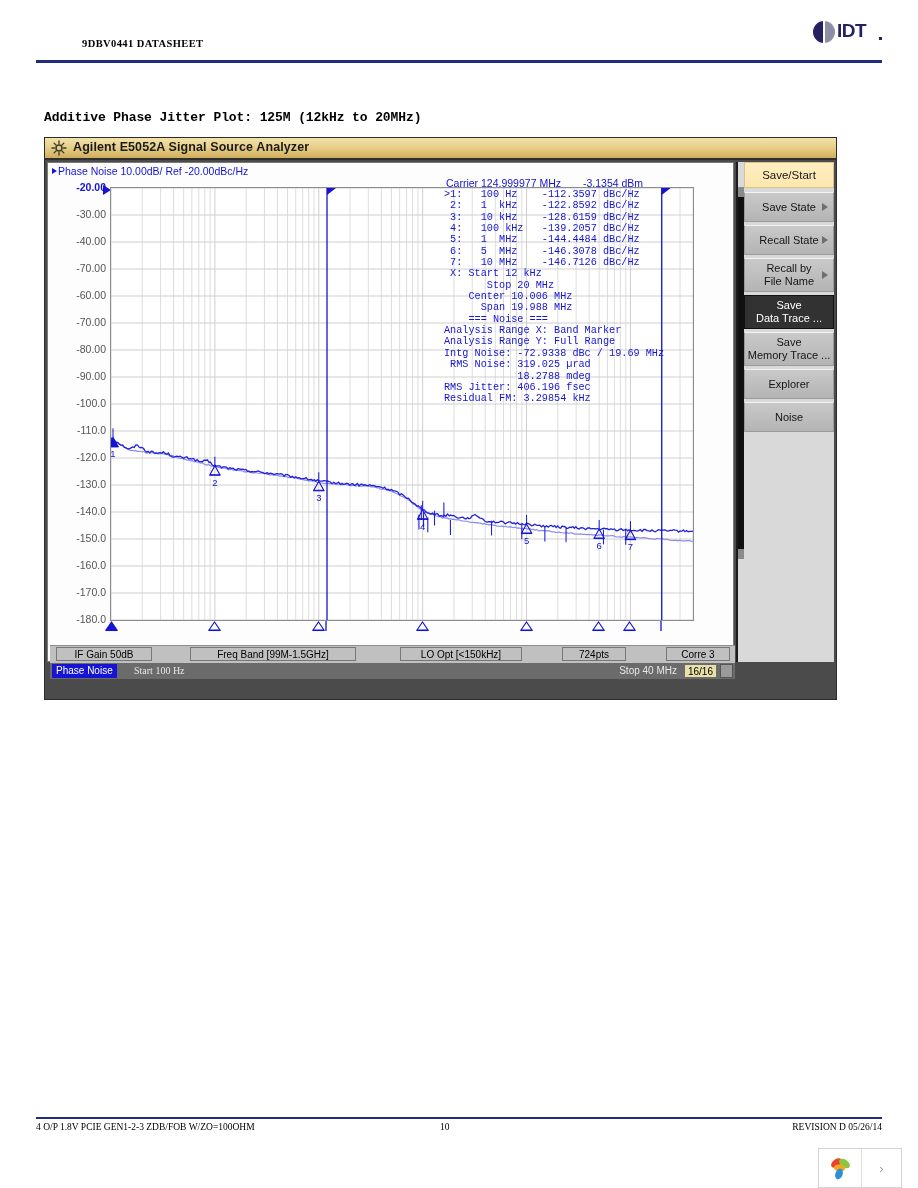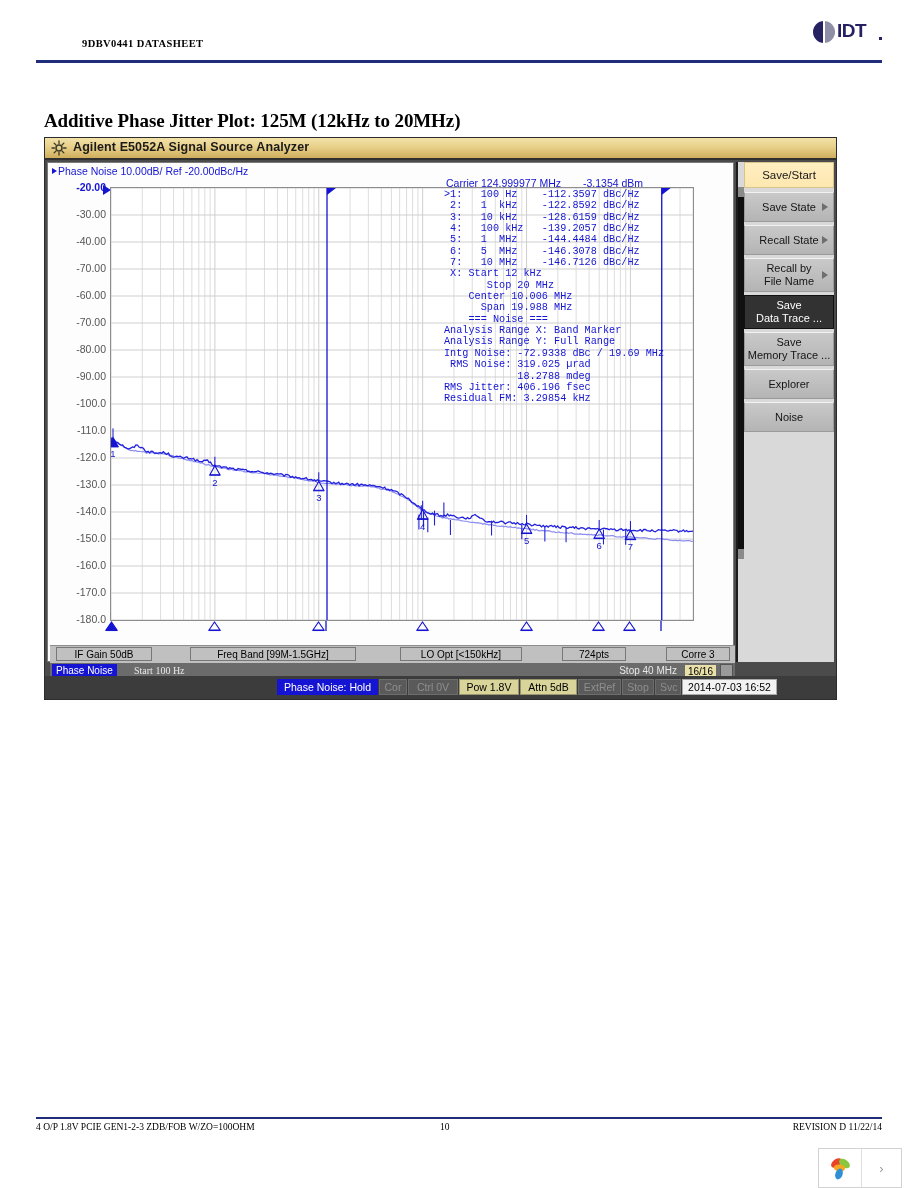--- a/index.html
+++ b/index.html
@@ -8,21 +8,21 @@
   
   #page-header{position:absolute;left:36px;top:38px;width:846px;height:24px;}
   #doc-code{position:absolute;left:0;top:0;font-family:"Liberation Serif",serif;font-size:10.5px;font-weight:bold;letter-spacing:.4px;color:#000;white-space:nowrap;padding-left:46px;}
   #header-rule{position:absolute;left:36px;top:60px;width:846px;height:3px;background:#1f2d7b;}
   #idt-logo{position:absolute;left:813px;top:18px;width:70px;height:28px;}
   #idt-logo .mark{position:absolute;left:0;top:3px;width:22px;height:22px;}
   #idt-logo .word{position:absolute;left:24px;top:2px;font-family:"Liberation Sans",sans-serif;font-size:19px;font-weight:bold;color:#262262;letter-spacing:-0.5px;}
   #idt-logo .dot{position:absolute;left:66px;top:19px;width:2.5px;height:2.5px;background:#262262;}
 
   
-  #section-title{position:absolute;left:44px;top:110px;font-family:Liberation Serif, serif;font-size:19px;font-weight:bold;color:#000;letter-spacing:-0.1px;white-space:nowrap;}
+  #section-title{position:absolute;left:44px;top:110px;font-family:Liberation Mono, monospace;font-size:13px;font-weight:bold;color:#000;letter-spacing:-0.1px;white-space:nowrap;}
 
   
   #instrument{position:absolute;left:44px;top:137px;width:793px;height:563px;background:#4b4b4b;border:1px solid #2c2c2c;box-sizing:border-box;}
 
   #titlebar{position:absolute;left:0;top:0;width:791px;height:20px;
      background:linear-gradient(to bottom,#f2e2a8 0%,#e8d08a 45%,#cfae5c 100%);
      border-bottom:2px solid #2f2f2f;}
   #sun-icon{position:absolute;left:6px;top:2px;width:16px;height:16px;}
   #app-title{position:absolute;left:28px;top:2px;font-family:"Liberation Sans",sans-serif;font-size:12.5px;font-weight:bold;color:#1a1a1a;letter-spacing:.1px;}
 
@@ -420,38 +420,27 @@
           <span class="lab2">Explorer</span>
         </div>
       </div>
       <div class="sk" style="height: 30px; margin-top: 3px;">
         <div>
           <span class="lab2">Noise</span>
         </div>
       </div>
     </div>
 
-  <div id="botbar">
-      <div class="bcell hold" style="left: 232px; width: 101px;">Phase Noise: Hold</div>
-      <div class="bcell dim" style="left: 334px; width: 28px;">Cor</div>
-      <div class="bcell dim" style="left: 363px; width: 50px;">Ctrl  0V</div>
-      <div class="bcell yel" style="left: 414px; width: 60px;">Pow  1.8V</div>
-      <div class="bcell yel" style="left: 475px; width: 57px;">Attn 5dB</div>
-      <div class="bcell dim" style="left: 533px; width: 43px;">ExtRef</div>
-      <div class="bcell dim" style="left: 577px; width: 32px;">Stop</div>
-      <div class="bcell dim" style="left: 610px; width: 26px;">Svc</div>
-      <div class="bcell date" style="left: 637px; width: 95px;">2014-07-03 16:52</div>
-    </div>
 </div>
 
 <div id="footer-rule"></div>
 <div id="footer">
   <div id="foot-left">4 O/P 1.8V PCIE GEN1-2-3 ZDB/FOB W/ZO=100OHM</div>
   <div id="foot-center">10</div>
-  <div id="foot-right">REVISION  D   11/22/14</div>
+  <div id="foot-right">REVISION  D   05/26/14</div>
 </div>
 
 <div id="corner">
   <div class="logo">
     <svg width="26" height="26" viewBox="0 0 26 26">
       <ellipse cx="9.5" cy="8" rx="6.2" ry="3.8" fill="#e8442a" transform="rotate(-38 9.5 8)"></ellipse>
       <ellipse cx="17.5" cy="8.5" rx="6.2" ry="3.8" fill="#8cc63e" transform="rotate(38 17.5 8.5)"></ellipse>
       <ellipse cx="12.5" cy="13" rx="5.6" ry="3.5" fill="#f5a623" transform="rotate(8 12.5 13)"></ellipse>
       <ellipse cx="12" cy="19" rx="3.6" ry="5.6" fill="#2e8fd6" transform="rotate(20 12 19)"></ellipse>
     </svg>

